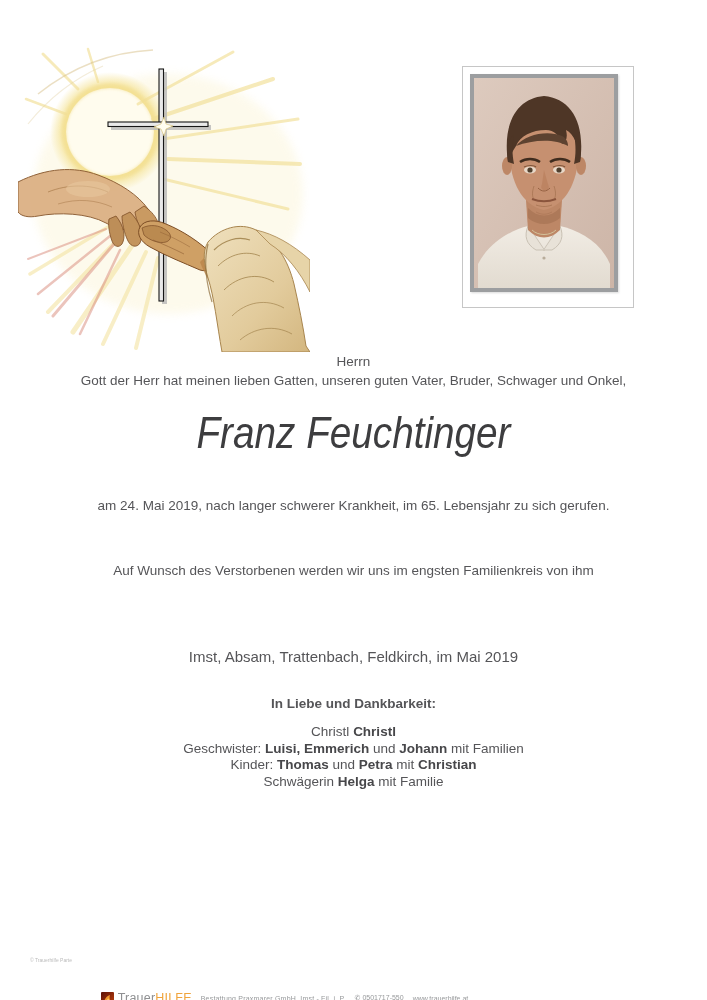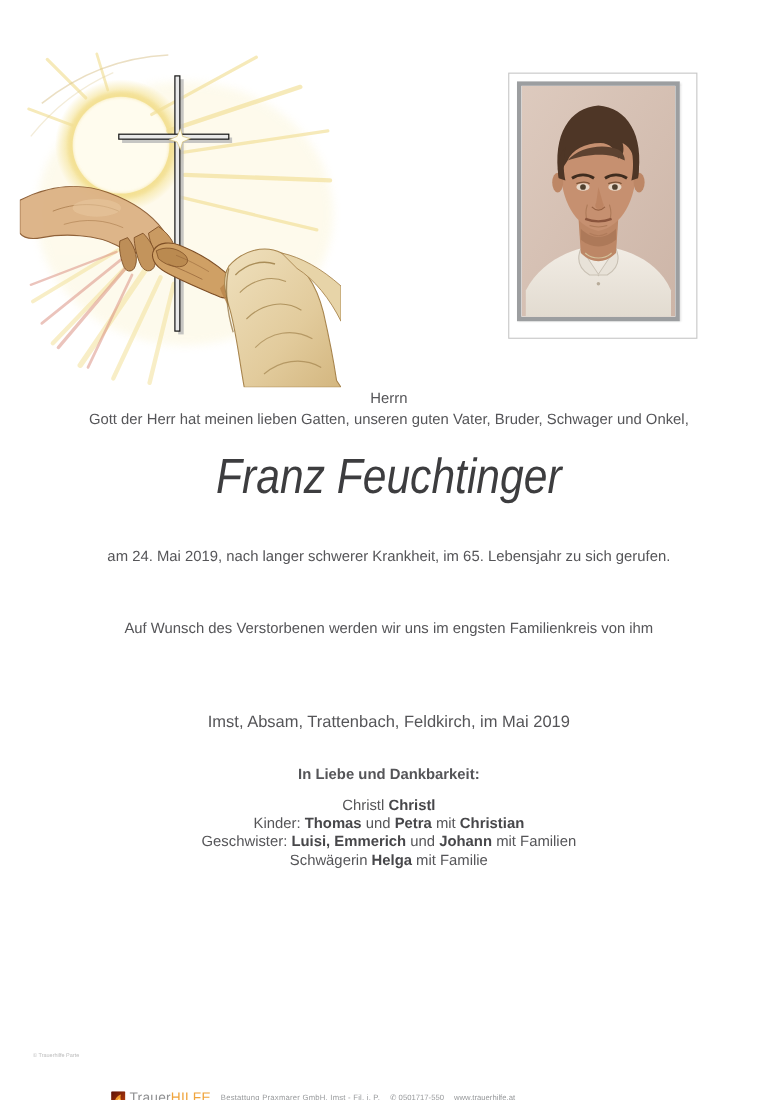--- a/index.html
+++ b/index.html
@@ -237,22 +237,22 @@
   <div class="abs centered wish">
     <div>Auf Wunsch des Verstorbenen werden wir uns im engsten Familienkreis von ihm</div>
   </div>
 
   <div class="abs centered places">Imst, Absam, Trattenbach, Feldkirch, im Mai 2019</div>
 
   <div class="abs centered closing">In Liebe und Dankbarkeit:</div>
 
   <div class="abs centered family">
     <div><span class="seg-n">Christl </span><span class="seg-b">Christl</span></div>
+    <div><span class="seg-n">Geschwister: </span><span class="seg-b">Luisi, Emmerich</span><span class="seg-n"> und </span><span class="seg-b">Johann</span><span class="seg-n"> mit Familien</span></div>
     <div><span class="seg-n">Kinder: </span><span class="seg-b">Thomas</span><span class="seg-n"> und </span><span class="seg-b">Petra</span><span class="seg-n"> mit </span><span class="seg-b">Christian</span></div>
-    <div><span class="seg-n">Geschwister: </span><span class="seg-b">Luisi, Emmerich</span><span class="seg-n"> und </span><span class="seg-b">Johann</span><span class="seg-n"> mit Familien</span></div>
     <div><span class="seg-n">Schwägerin </span><span class="seg-b">Helga</span><span class="seg-n"> mit Familie</span></div>
   </div>
 
   <div class="abs footer">
     <span class="brand">
       <svg width="13" height="13" viewBox="0 0 13 13">
         <defs>
           <linearGradient id="lg" x1="0" y1="0" x2="1" y2="1">
             <stop offset="0%" stop-color="#5a0f05"></stop>
             <stop offset="100%" stop-color="#c2430e"></stop>

